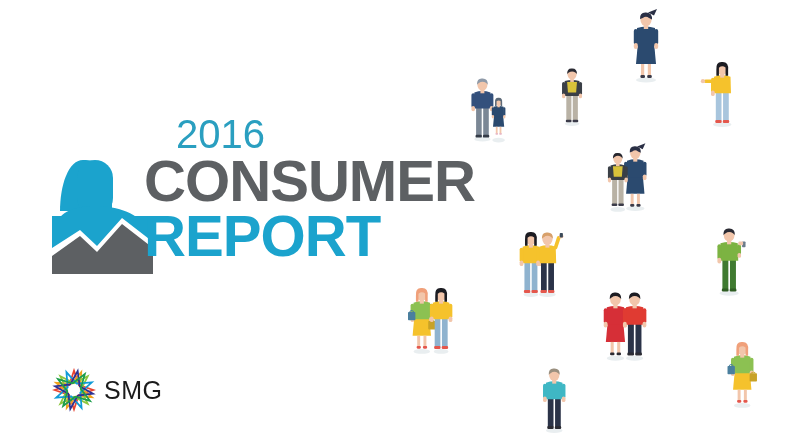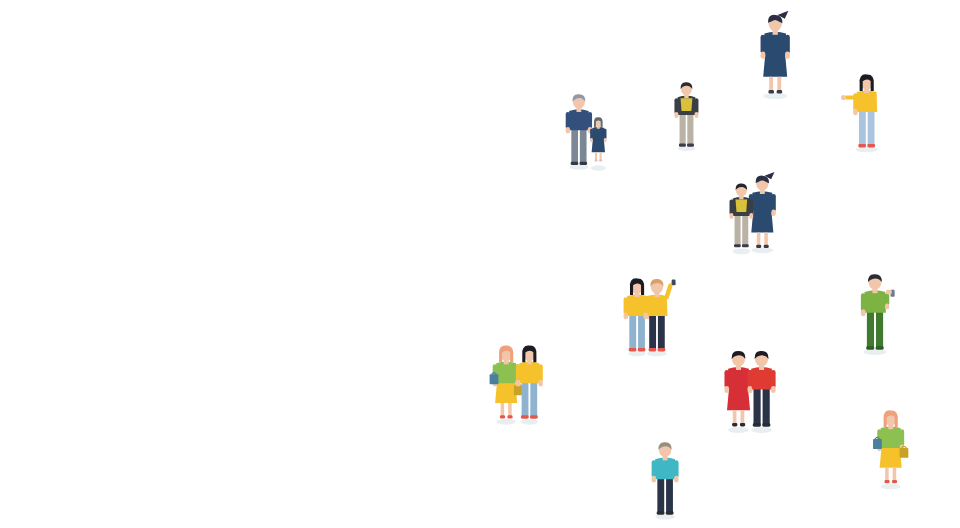--- a/index.html
+++ b/index.html
@@ -93,21 +93,61 @@
   .person {
     position: absolute;
   }
   .person svg { display: block; overflow: visible; }
 </style>
 </head>
 <body>
 
 <div id="slide">
 
-
+  <div id="logo-lockup">
+
+    <div id="year-text">2016</div>
+
+    <div id="logo-mark">
+      <svg viewBox="0 0 108 118" width="108" height="118" aria-hidden="true">
+
+        <path d="M33 4 C48 4 62 11 62 30 L62 55 L33 55 L10 55 C10 30 18 4 33 4 Z" fill="#1ba3cd"></path>
+        <rect x="27" y="4" width="36" height="56" rx="18" fill="#1ba3cd"></rect>
+
+        <path d="M6 72 C6 58 22 50 45 50 C68 50 90 58 96 72 L103 88 L2 88 Z" fill="#1ba3cd"></path>
+
+        <rect x="2" y="60" width="101" height="34" fill="#1ba3cd"></rect>
+
+        <path d="M2 92 L30 74 L47 90 L72 62 L103 86 L103 96 L2 104 Z" fill="#ffffff"></path>
+
+        <path d="M2 100 L30 80 L47 96 L72 68 L103 92 L103 118 L2 118 Z" fill="#5d6063"></path>
+      </svg>
+    </div>
+
+    <div id="wordmark">
+      <span class="word" id="word-consumer">CONSUMER</span>
+      <span class="word" id="word-report">REPORT</span>
+    </div>
+  </div>
+
+  <div id="smg-logo">
+    <div id="smg-star">
+      <svg viewBox="0 0 100 100" width="44" height="44" aria-hidden="true">
+        <g fill="none" stroke-width="4" stroke-linejoin="miter">
+          <polygon points="50,6 61,39 94,50 61,61 50,94 39,61 6,50 39,39" stroke="#e8432f" transform="rotate(0 50 50)"></polygon>
+          <polygon points="50,6 61,39 94,50 61,61 50,94 39,61 6,50 39,39" stroke="#f0a21e" transform="rotate(22 50 50)"></polygon>
+          <polygon points="50,6 61,39 94,50 61,61 50,94 39,61 6,50 39,39" stroke="#8cc63f" transform="rotate(45 50 50)"></polygon>
+          <polygon points="50,6 61,39 94,50 61,61 50,94 39,61 6,50 39,39" stroke="#0f9bd7" transform="rotate(67 50 50)"></polygon>
+          <polygon points="50,6 61,39 94,50 61,61 50,94 39,61 6,50 39,39" stroke="#2e3192" transform="rotate(11 50 50)"></polygon>
+          <polygon points="50,6 61,39 94,50 61,61 50,94 39,61 6,50 39,39" stroke="#1b9e4b" transform="rotate(34 50 50)"></polygon>
+        </g>
+      </svg>
+    </div>
+    <div id="smg-text">SMG</div>
+  </div>
 
   <div id="people-layer">
       <div class="person" title="Woman in navy dress" style="left: 624px; top: 12px; transform: scale(1); transform-origin: left top;">
         <svg width="44" height="72" viewBox="0 0 44 72">
           <ellipse cx="22" cy="68" rx="10" ry="2.6" fill="#e9eef0"></ellipse>
           <path d="M14 30 L30 30 L32 52 L12 52 Z" fill="#2b4a6f"></path>
           <rect x="17" y="52" width="3.2" height="12" fill="#f2c6ab"></rect>
           <rect x="23.8" y="52" width="3.2" height="12" fill="#f2c6ab"></rect>
           <rect x="16.4" y="63" width="4.6" height="3" rx="1.2" fill="#3b3b49"></rect>
           <rect x="23.2" y="63" width="4.6" height="3" rx="1.2" fill="#3b3b49"></rect>

